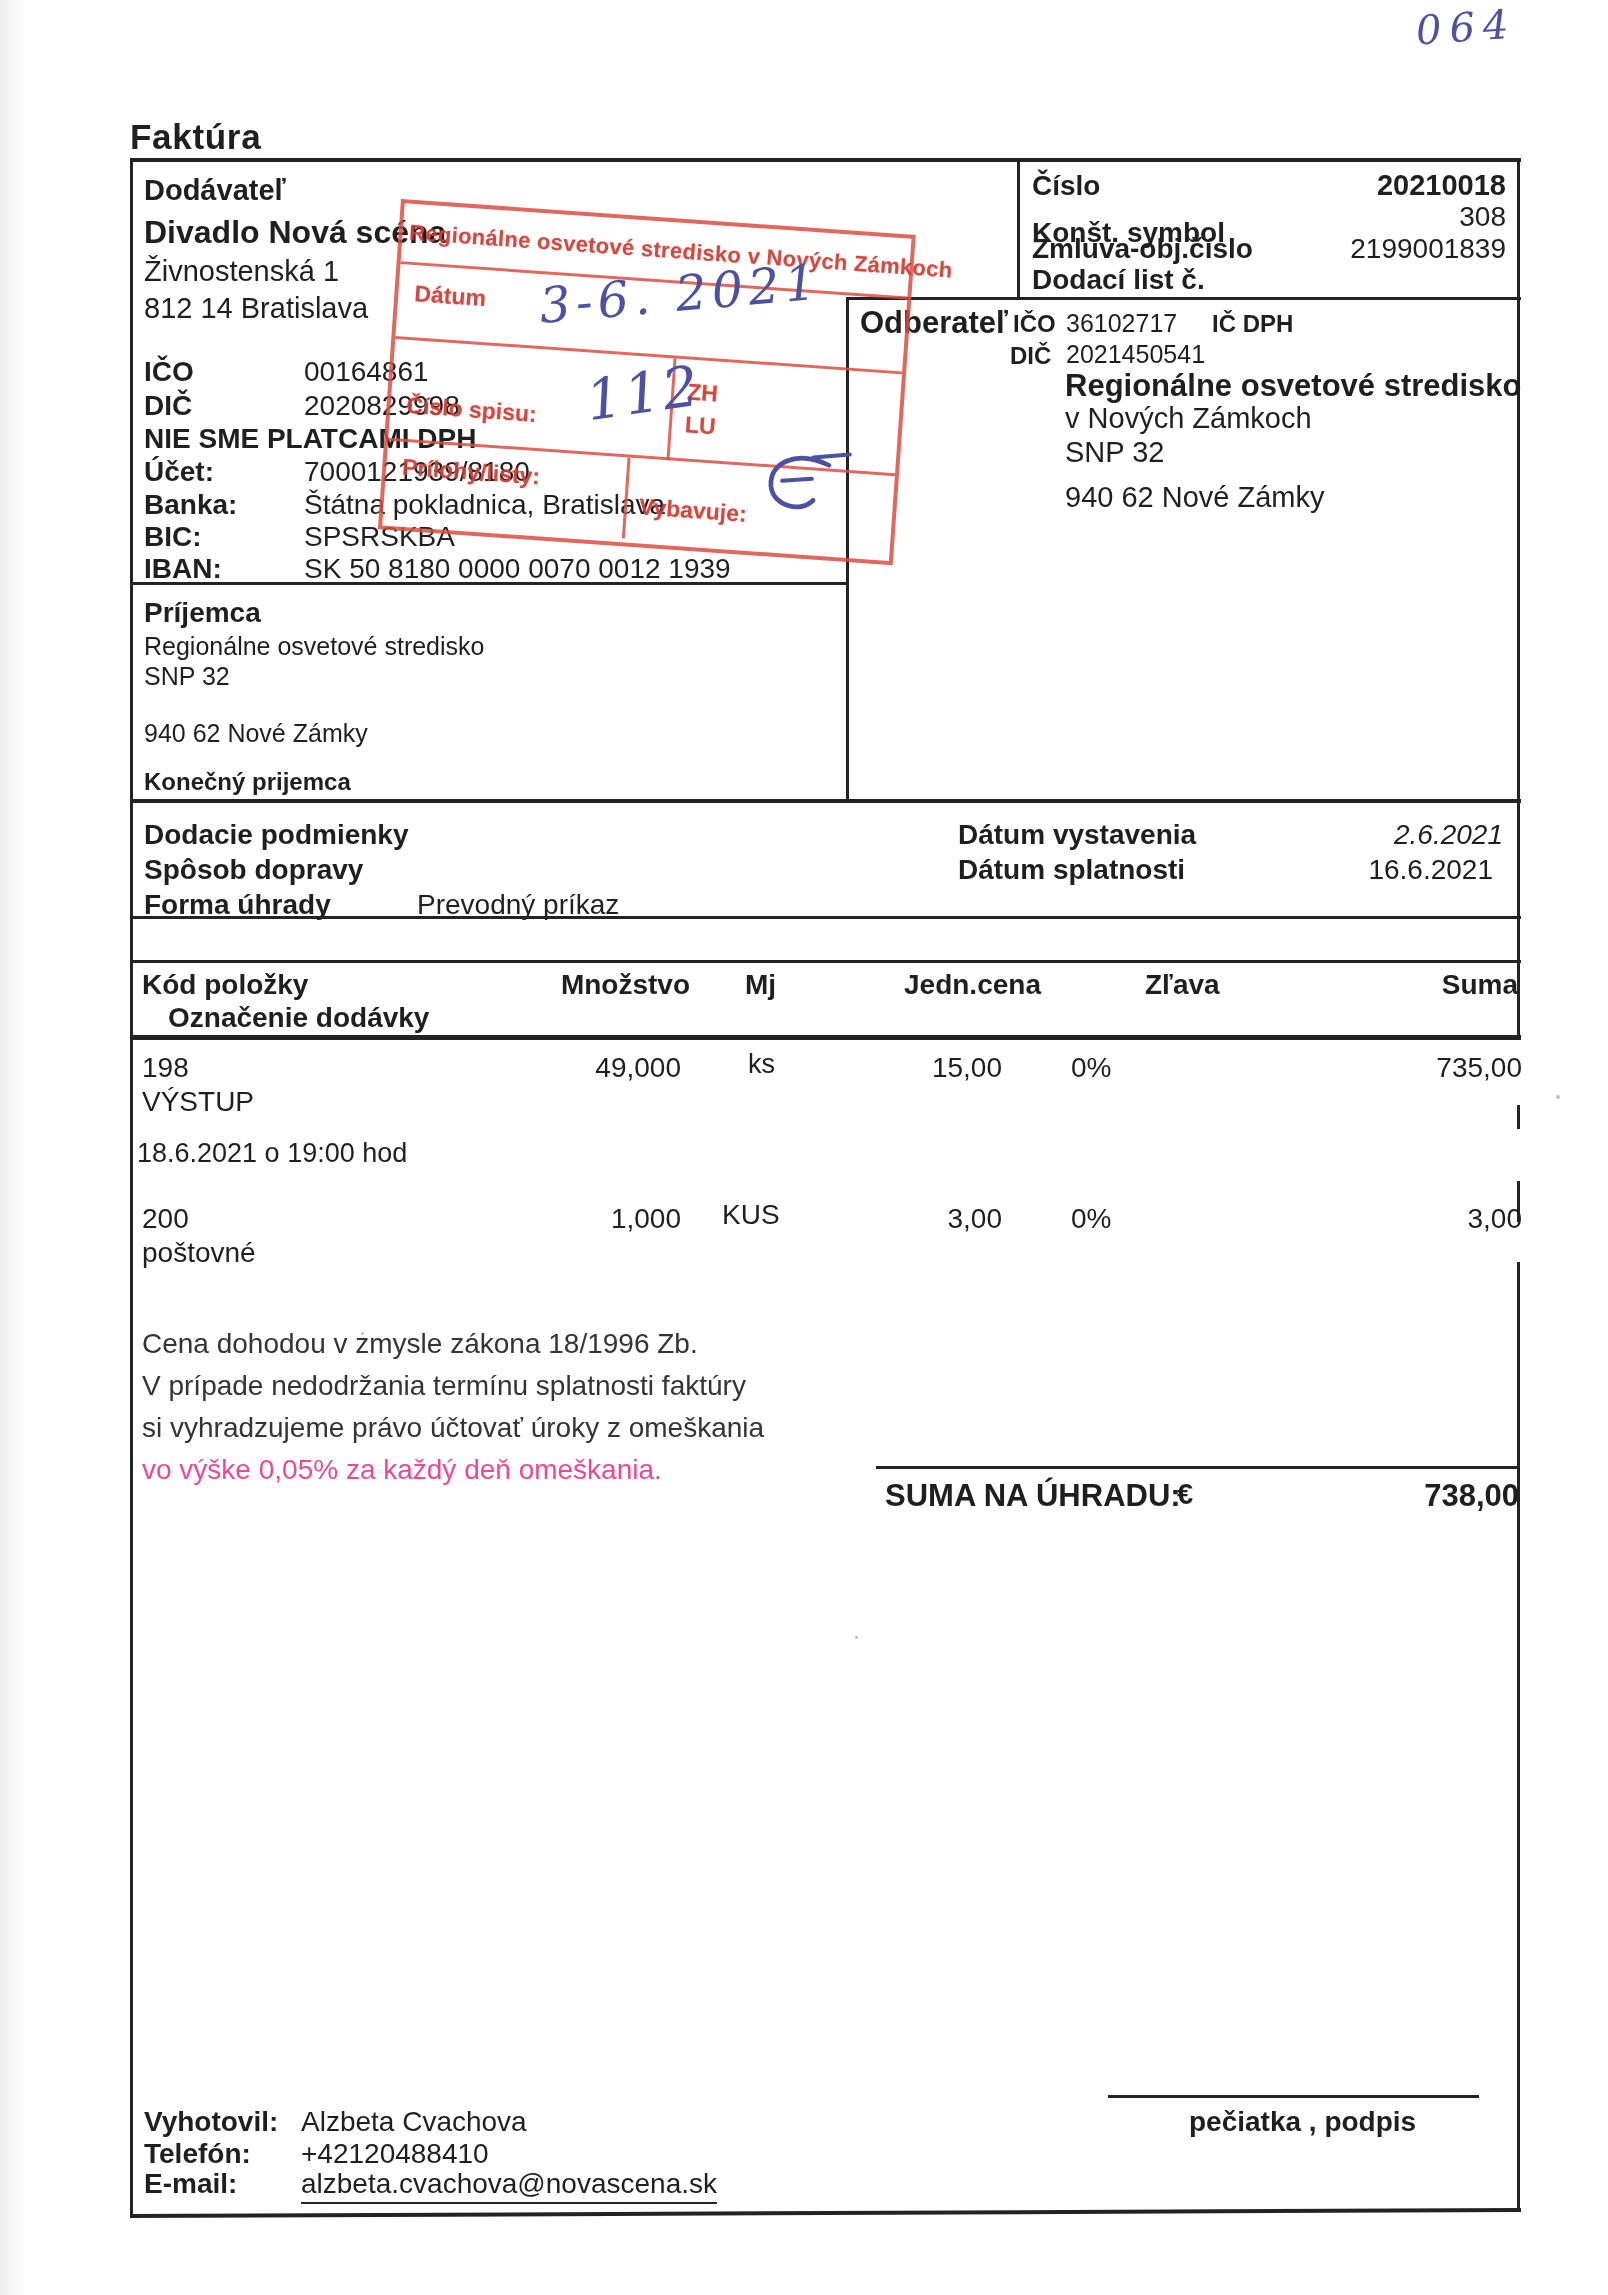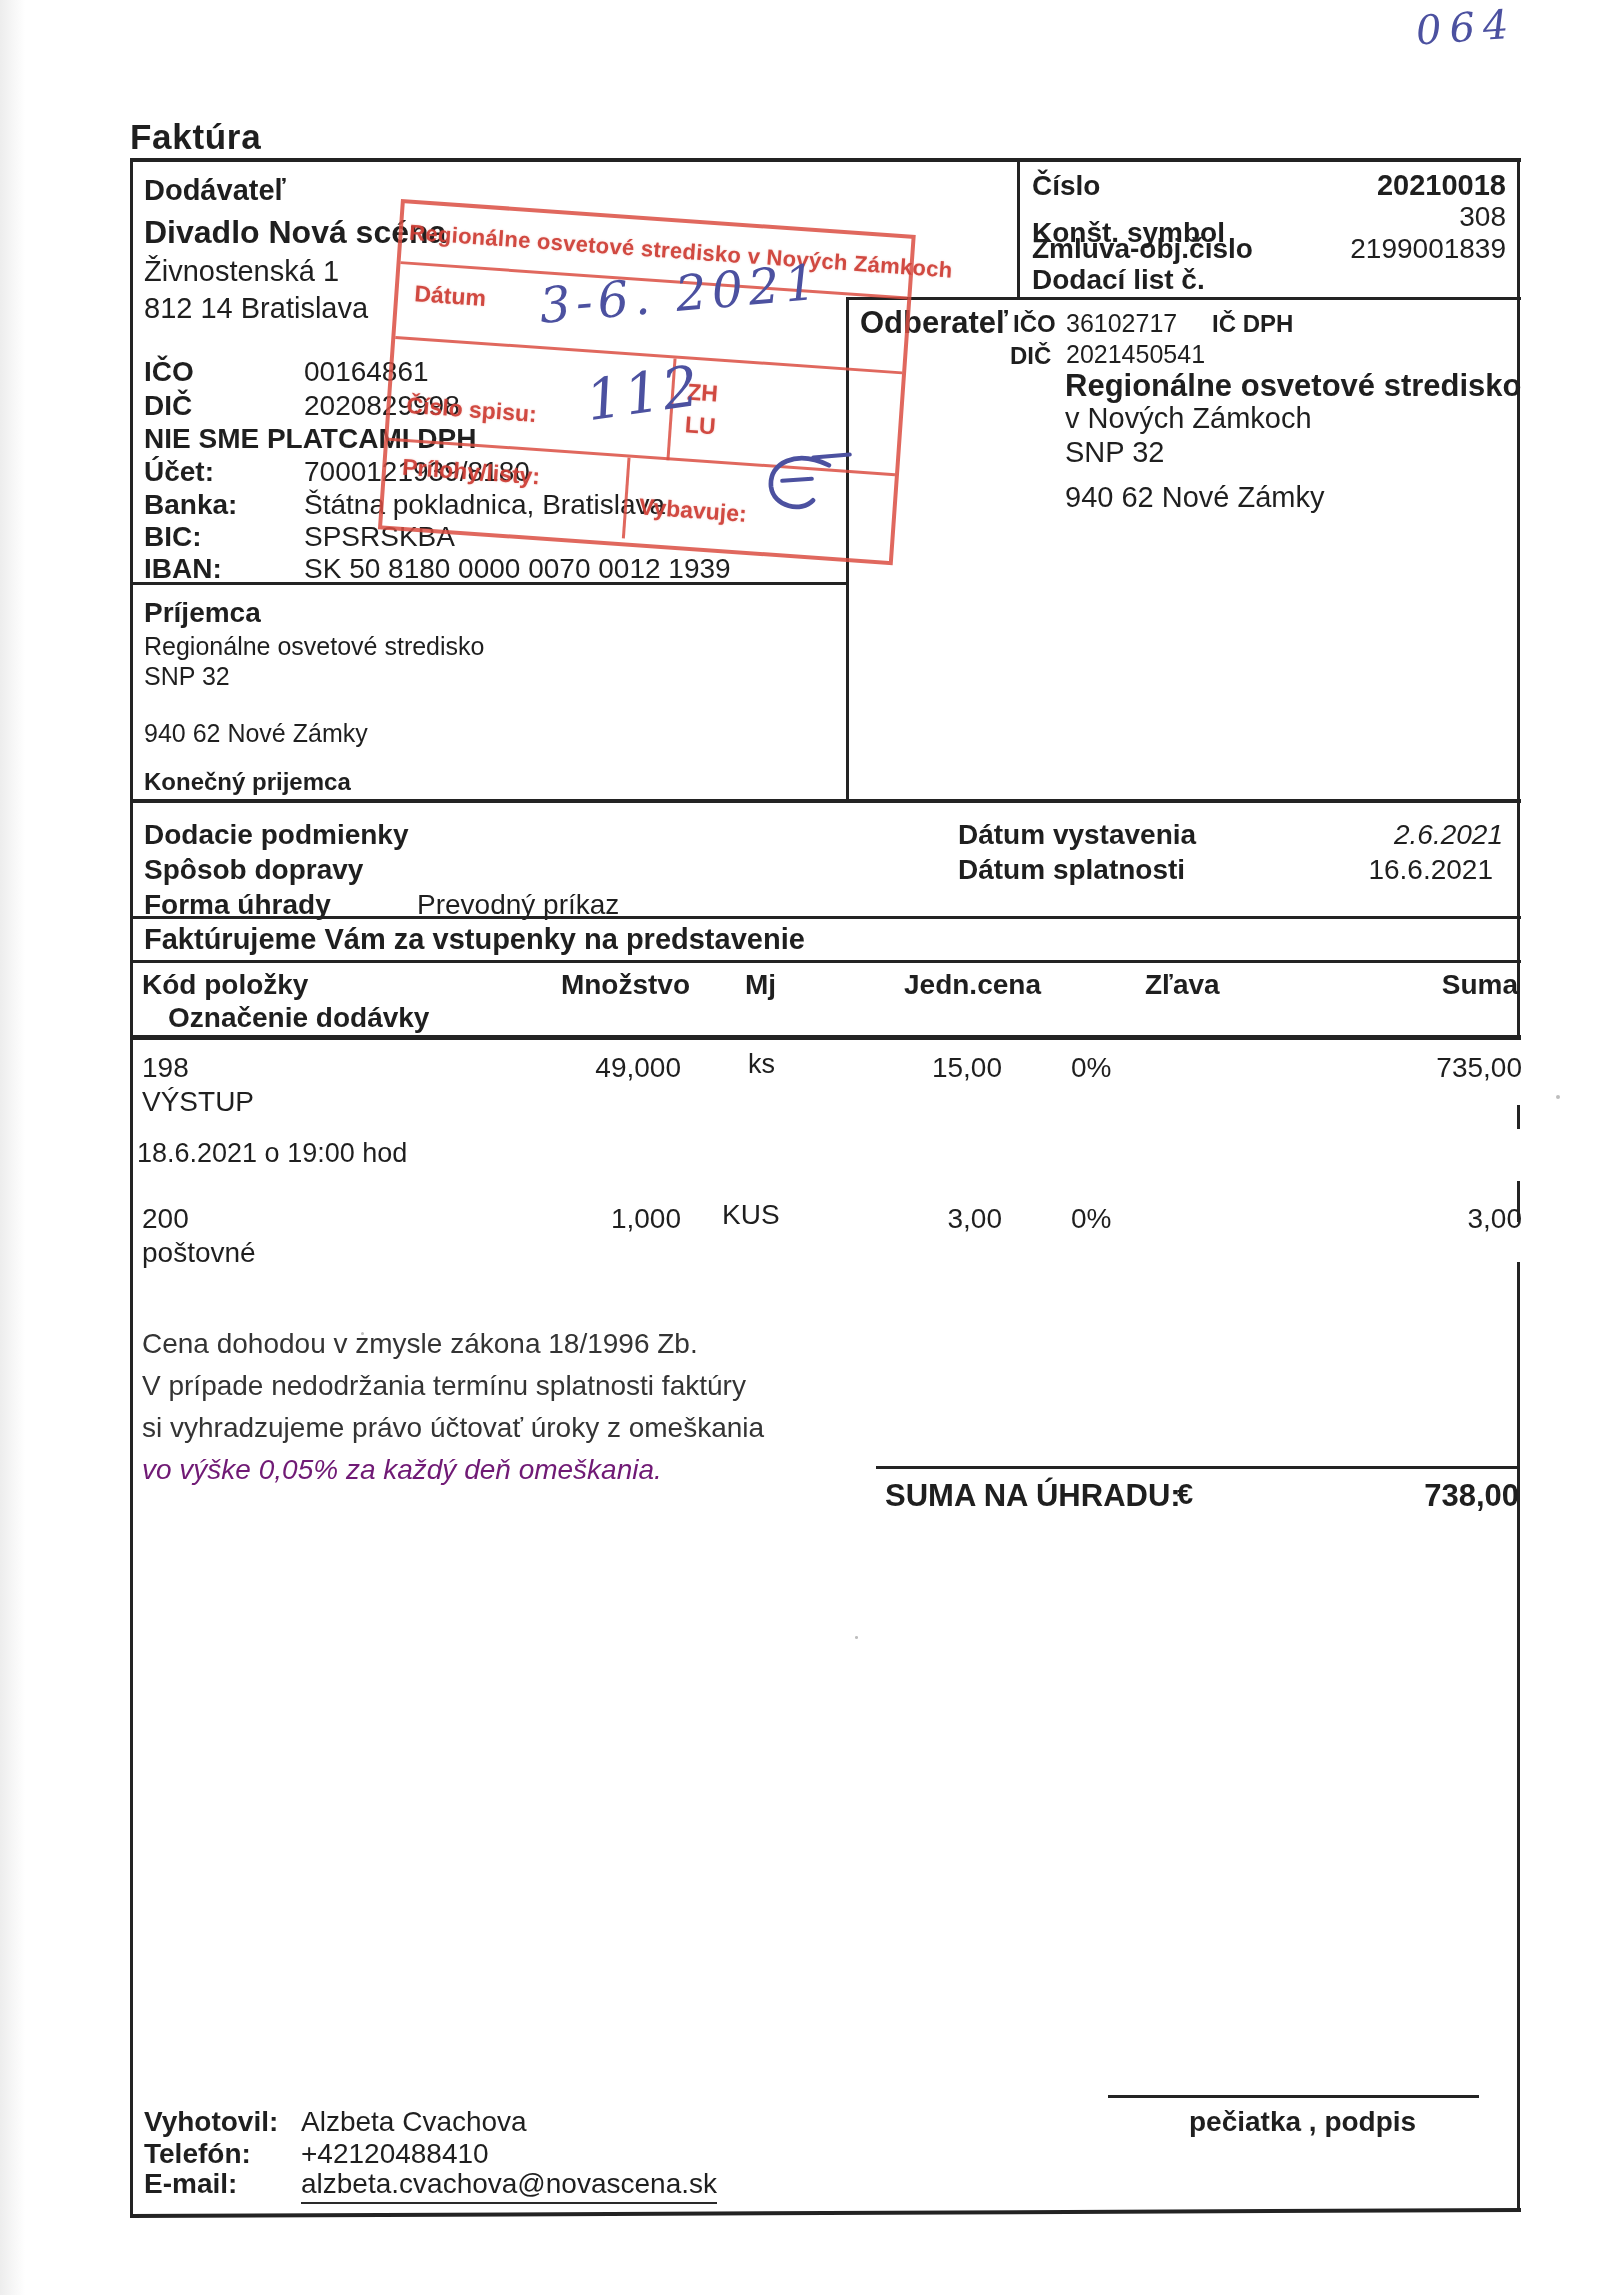--- a/index.html
+++ b/index.html
@@ -119,21 +119,20 @@
   <div class="t b" style="left:144px;top:820px;">Dodacie podmienky</div>
   <div class="t b" style="left:144px;top:855px;">Spôsob dopravy</div>
   <div class="t b" style="left:144px;top:890px;">Forma úhrady</div>
   <div class="t" style="left:417px;top:890px;">Prevodný príkaz</div>
   <div class="t b" style="left:958px;top:820px;">Dátum vystavenia</div>
   <div class="t" style="right:106px;top:820px;font-style:italic;">2.6.2021</div>
   <div class="t b" style="left:958px;top:855px;">Dátum splatnosti</div>
   <div class="t" style="right:116px;top:855px;">16.6.2021</div>
 
   <div class="hl" style="left:130px;top:916px;width:1391px;height:3.3px;"></div>
-  <div class="t b" style="left:144px;top:924px;font-size:29px;">Faktúrujeme Vám za vstupenky na predstavenie</div>
   <div class="hl" style="left:130px;top:960px;width:1391px;height:3.3px;"></div>
 
   <div class="t b" style="left:142px;top:970px;">Kód položky</div>
   <div class="t b" style="right:919px;top:970px;">Množstvo</div>
   <div class="t b" style="left:745px;top:970px;">Mj</div>
   <div class="t b" style="left:904px;top:970px;">Jedn.cena</div>
   <div class="t b" style="left:1145px;top:970px;">Zľava</div>
   <div class="t b" style="right:91px;top:970px;">Suma</div>
   <div class="t b" style="left:142px;top:1003px;margin-left:26px;">Označenie dodávky</div>
   <div class="hl" style="left:130px;top:1035px;width:1391px;height:5.3px;"></div>
@@ -151,21 +150,21 @@
   <div class="t" style="right:928px;top:1204px;">1,000</div>
   <div class="t" style="left:722px;top:1200px;">KUS</div>
   <div class="t" style="right:607px;top:1204px;">3,00</div>
   <div class="t" style="left:1071px;top:1204px;">0%</div>
   <div class="t" style="right:87px;top:1204px;">3,00</div>
   <div class="t" style="left:142px;top:1238px;">poštovné</div>
 
   <div class="t" style="left:142px;top:1329px;color:#343434;">Cena dohodou v zmysle zákona 18/1996 Zb.</div>
   <div class="t" style="left:142px;top:1371px;color:#343434;">V prípade nedodržania termínu splatnosti faktúry</div>
   <div class="t" style="left:142px;top:1413px;color:#343434;">si vyhradzujeme právo účtovať úroky z omeškania</div>
-  <div class="t" style="left:142px;top:1455px;color:#701a75;font-style:italic;">vo výške 0,05% za každý deň omeškania.</div>
+  <div class="t" style="left:142px;top:1455px;color:#ec4899;">vo výške 0,05% za každý deň omeškania.</div>
 
   <div class="hl" style="left:876px;top:1466px;width:641px;height:3.3px;"></div>
   <div class="t b" style="left:885px;top:1479px;font-size:31px;">SUMA NA ÚHRADU:</div>
   <div class="t b" style="left:1177px;top:1479px;font-size:29px;">€</div>
   <div class="t b" style="right:90px;top:1479px;font-size:31px;">738,00</div>
 
   <div class="hl" style="left:1108px;top:2095px;width:371px;height:2.7px;"></div>
   <div class="t b" style="left:1189px;top:2107px;">pečiatka , podpis</div>
   <div class="t b" style="left:144px;top:2107px;">Vyhotovil:</div>
   <div class="t" style="left:301px;top:2107px;">Alzbeta Cvachova</div>

